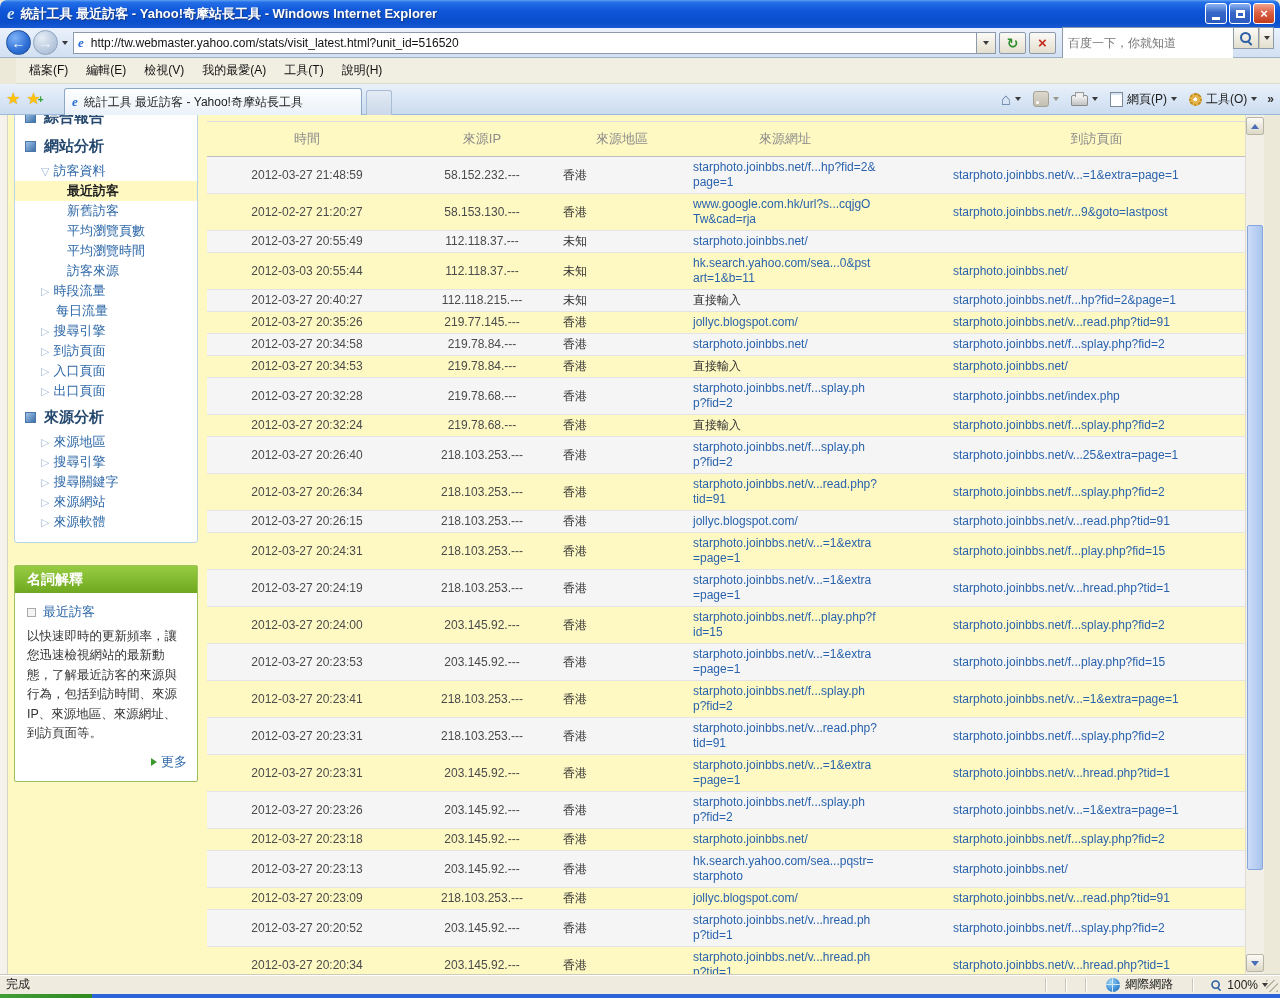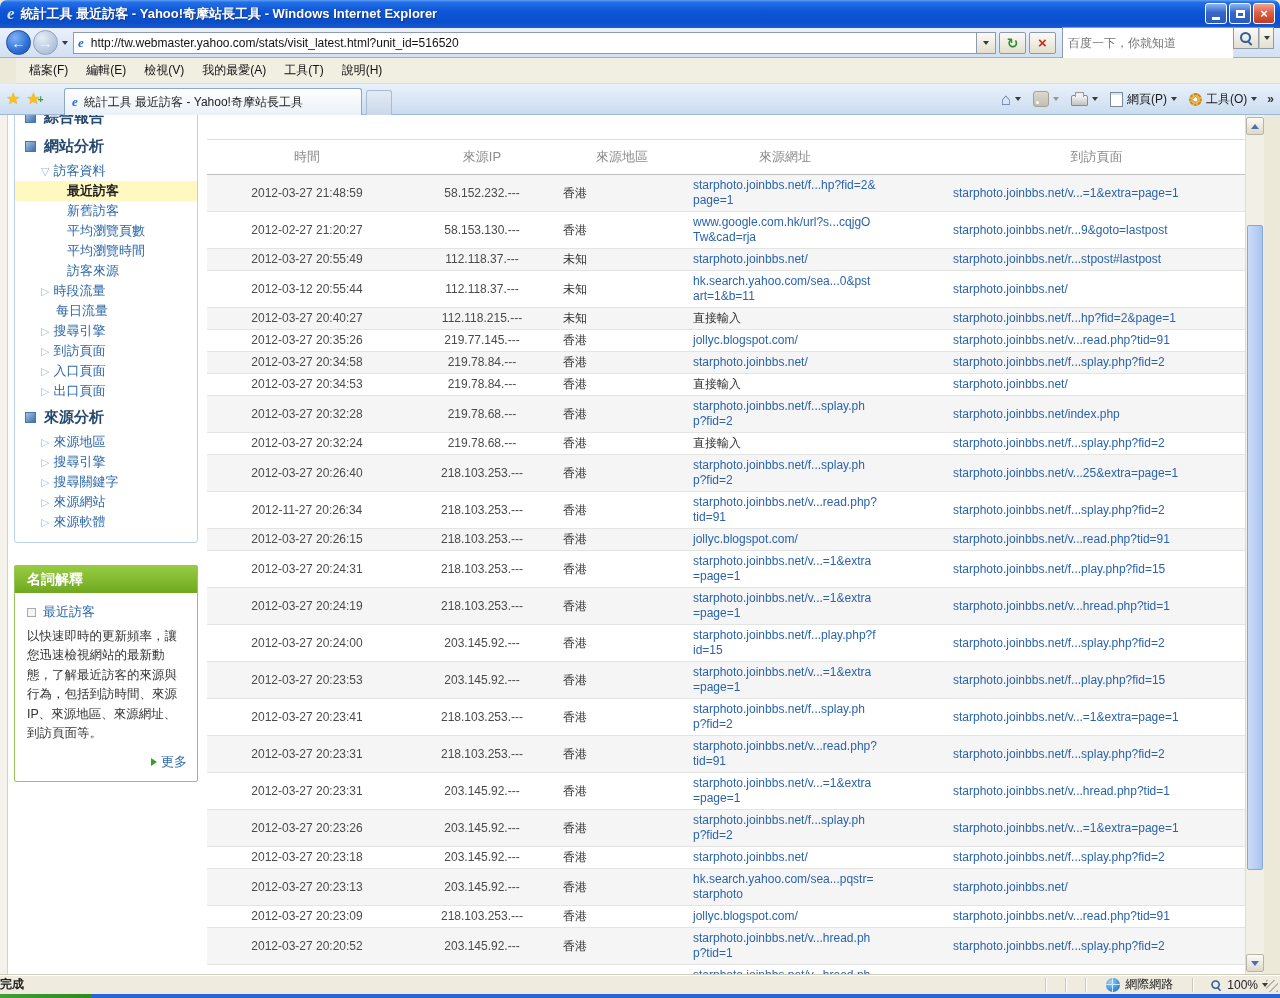--- a/index.html
+++ b/index.html
@@ -69,21 +69,21 @@
   .home-glyph{font-size:17px;color:#5A78A0;line-height:1;}
   .feeds{width:14px;height:14px;border-radius:3px;background:linear-gradient(180deg,#DCD8CC,#C2BEB0);border:1px solid #A5A194;position:relative;}
   .feeds::before{content:"";position:absolute;left:2px;bottom:2px;width:3px;height:3px;border-radius:50%;background:#fff;}
   .printer{width:15px;height:9px;background:linear-gradient(#F4F4F4,#C2C2C2);border:1px solid #8B8B8B;border-radius:2px 2px 1px 1px;position:relative;margin-top:3px;}
   .printer::before{content:"";position:absolute;top:-4px;left:3px;width:7px;height:4px;background:#EFEFEF;border:1px solid #999;border-bottom:none;}
   .pageicon{width:11px;height:13px;background:#fff;border:1px solid #7A8A9A;box-shadow:inset 0 2px 0 #D8E4EE;}
   .gear{width:13px;height:13px;border-radius:50%;border:2px dotted #C08A20;background:radial-gradient(circle,#fff 0 2px,#E4B54C 2px 5px,#C08A20 5px);box-sizing:border-box;}
   .chev{font-size:12px;color:#333;font-weight:bold;padding:0 2px;}
 
   
-  .content{position:absolute;left:0;top:115px;right:0;bottom:24px;background:#ffffff;overflow:hidden;}
+  .content{position:absolute;left:0;top:115px;right:0;bottom:24px;background:#fef9c3;overflow:hidden;}
   .leftframe{position:absolute;left:0;top:0;bottom:0;width:7px;background:#F4F2EA;border-right:1px solid #D6D2C6;}
   .rightframe{position:absolute;right:0;top:0;bottom:0;width:16px;background:#ECE9D8;}
 
   
   .sidebar{position:absolute;left:14px;top:0;width:184px;}
   .navbox{border:1px solid #B9D3EA;background:#fff;padding:6px 0 10px 0;margin-top:-6px;border-radius:0 0 3px 3px;}
   .s-item{display:flex;align-items:center;line-height:20px;font-size:13px;color:#2E68A8;}
   .nav-list > .s-item:first-child{margin-top:-12px;}
   .s-item .s-icon{flex:0 0 auto;}
   .t-section{font-size:15px;font-weight:bold;color:#24486E;line-height:26px;padding-left:10px;margin:3px 0 2px 0;}
@@ -100,21 +100,21 @@
   .gloss-body{padding:10px 10px 10px 12px;}
   .gloss-term{display:flex;align-items:center;font-size:13px;color:#2E68A8;margin-bottom:6px;}
   .sq-bullet{display:inline-block;width:7px;height:7px;border:1px solid #AAA;background:#F4F4F4;margin-right:7px;}
   .gloss-desc{font-size:12.5px;color:#333;line-height:1.55;}
   .gloss-more{text-align:right;margin-top:10px;font-size:13px;color:#2E68A8;}
   .more-arrow{display:inline-block;width:0;height:0;border-top:4px solid transparent;border-bottom:4px solid transparent;
     border-left:6px solid #3C9A2F;margin-right:4px;}
 
   
   .main{position:absolute;left:207px;right:34px;top:0;bottom:0;overflow:hidden;}
-  .thead{display:flex;border-top:1px solid #DDD;border-bottom:1px solid #BFBFBF;margin-top:24px;}
+  .thead{display:flex;border-top:1px solid #DDD;border-bottom:1px solid #BFBFBF;margin-top:6px;}
   .th{font-size:13px;color:#8C8C8C;text-align:center;padding:8px 6px;box-sizing:border-box;}
   .c,.th{flex:0 0 auto;}
   .w-time{width:200px;} .w-ip{width:150px;} .w-region{width:130px;} .w-source{width:260px;} .w-visited{flex:1 1 auto;width:auto;}
   .t-row{display:flex;align-items:center;border-bottom:1px solid #E4E4E4;}
   .t-row.odd{background:#F5F5F5;}
   .c{font-size:12px;line-height:15px;padding:3px 6px;box-sizing:border-box;word-break:break-all;}
   .c-time{text-align:center;color:#4A4A4A;}
   .c-ip{text-align:center;color:#4A4A4A;}
   .c-region{text-align:left;color:#333;}
   .c-source{padding-right:70px;color:#2A63AD;}
@@ -127,21 +127,21 @@
     border:1px solid #B9B5A4;border-radius:2px;box-sizing:border-box;display:flex;align-items:center;justify-content:center;}
   .sbtn.up{top:2px;} .sbtn.down{bottom:2px;}
   .sb-caret-up{width:0;height:0;border-left:4px solid transparent;border-right:4px solid transparent;border-bottom:5px solid #4A6FB8;}
   .sb-caret-down{width:0;height:0;border-left:4px solid transparent;border-right:4px solid transparent;border-top:5px solid #4A6FB8;}
   .sb-thumb{position:absolute;left:1px;width:16px;top:110px;height:645px;border-radius:2px;
     background:linear-gradient(90deg,#CBDCF8,#AAC4EE);border:1px solid #86A7DE;box-sizing:border-box;}
 
   
   .statusbar{position:absolute;left:0;bottom:4px;width:100%;height:20px;background:#EFEBDE;border-top:1px solid #CFCBBB;
     box-shadow:inset 0 1px 0 #FFF;display:flex;align-items:center;font-size:12px;color:#222;box-sizing:border-box;}
-  .status-left{flex:1;font-weight:bold;}
+  .status-left{padding-left:6px;flex:1;}
   .sep{width:1px;height:14px;background:#CBC7B8;border-right:1px solid #FFF;margin:0 9px;}
   .zone{display:flex;align-items:center;gap:5px;padding:0 10px;}
   .globe{width:14px;height:14px;border-radius:50%;background:radial-gradient(circle at 35% 30%,#9FD4F2,#3E8ED6 60%,#1F6AB0);
     position:relative;overflow:hidden;}
   .globe::before{content:"";position:absolute;left:0;top:6px;width:14px;height:1px;background:#CFE9F8;}
   .globe::after{content:"";position:absolute;left:6px;top:0;width:1px;height:14px;background:#CFE9F8;}
   .zoomer{display:flex;align-items:center;gap:4px;padding:0 12px 0 6px;}
   .mag.small{transform:scale(0.8);}
   .grip{position:absolute;right:2px;bottom:2px;width:12px;height:12px;
     background:repeating-linear-gradient(135deg,#B9B5A4 0 2px,transparent 2px 5px);}
@@ -367,24 +367,23 @@
     <div class="c c-ip w-ip">58.153.130.---</div>
     <div class="c c-region w-region">香港</div>
     <div class="c c-source w-source">www.google.com.hk/url?s...cqjgOTw&amp;cad=rja</div>
     <div class="c c-visited w-visited">starphoto.joinbbs.net/r...9&amp;goto=lastpost</div>
   </div>
           <div class="t-row odd">
     <div class="c c-time w-time">2012-03-27 20:55:49</div>
     <div class="c c-ip w-ip">112.118.37.---</div>
     <div class="c c-region w-region">未知</div>
     <div class="c c-source w-source">starphoto.joinbbs.net/</div>
-    <div class="c c-visited w-visited">starphoto.joinbbs.net/r...stpost#lastpost</div>
-  </div>
-          <div class="t-row">
-    <div class="c c-time w-time">2012-03-12 20:55:44</div>
+  </div>
+          <div class="t-row">
+    <div class="c c-time w-time">2012-03-03 20:55:44</div>
     <div class="c c-ip w-ip">112.118.37.---</div>
     <div class="c c-region w-region">未知</div>
     <div class="c c-source w-source">hk.search.yahoo.com/sea...0&amp;pstart=1&amp;b=11</div>
     <div class="c c-visited w-visited">starphoto.joinbbs.net/</div>
   </div>
           <div class="t-row odd">
     <div class="c c-time w-time">2012-03-27 20:40:27</div>
     <div class="c c-ip w-ip">112.118.215.---</div>
     <div class="c c-region w-region">未知</div>
     <div class="c c-source w-source plain">直接輸入</div>
@@ -426,21 +425,21 @@
     <div class="c c-visited w-visited">starphoto.joinbbs.net/f...splay.php?fid=2</div>
   </div>
           <div class="t-row odd">
     <div class="c c-time w-time">2012-03-27 20:26:40</div>
     <div class="c c-ip w-ip">218.103.253.---</div>
     <div class="c c-region w-region">香港</div>
     <div class="c c-source w-source">starphoto.joinbbs.net/f...splay.php?fid=2</div>
     <div class="c c-visited w-visited">starphoto.joinbbs.net/v...25&amp;extra=page=1</div>
   </div>
           <div class="t-row">
-    <div class="c c-time w-time">2012-11-27 20:26:34</div>
+    <div class="c c-time w-time">2012-03-27 20:26:34</div>
     <div class="c c-ip w-ip">218.103.253.---</div>
     <div class="c c-region w-region">香港</div>
     <div class="c c-source w-source">starphoto.joinbbs.net/v...read.php?tid=91</div>
     <div class="c c-visited w-visited">starphoto.joinbbs.net/f...splay.php?fid=2</div>
   </div>
           <div class="t-row odd">
     <div class="c c-time w-time">2012-03-27 20:26:15</div>
     <div class="c c-ip w-ip">218.103.253.---</div>
     <div class="c c-region w-region">香港</div>
     <div class="c c-source w-source">jollyc.blogspot.com/</div>

